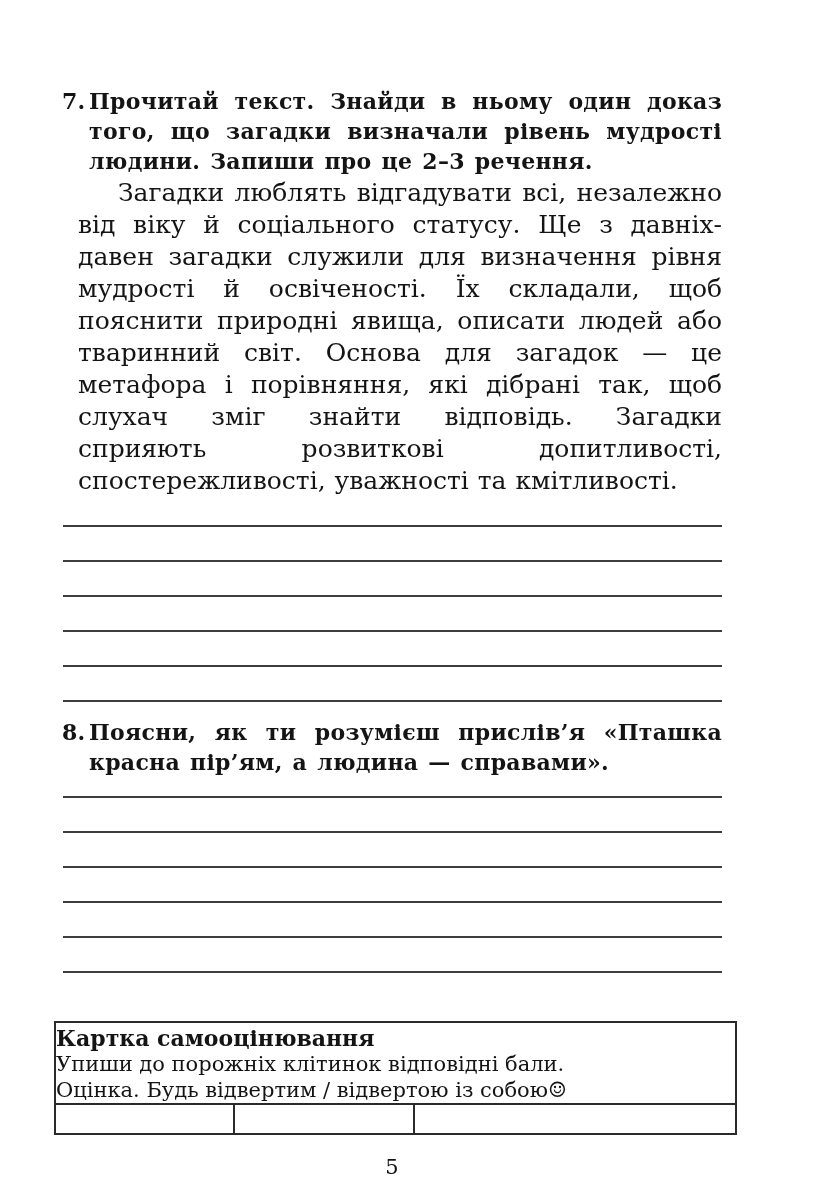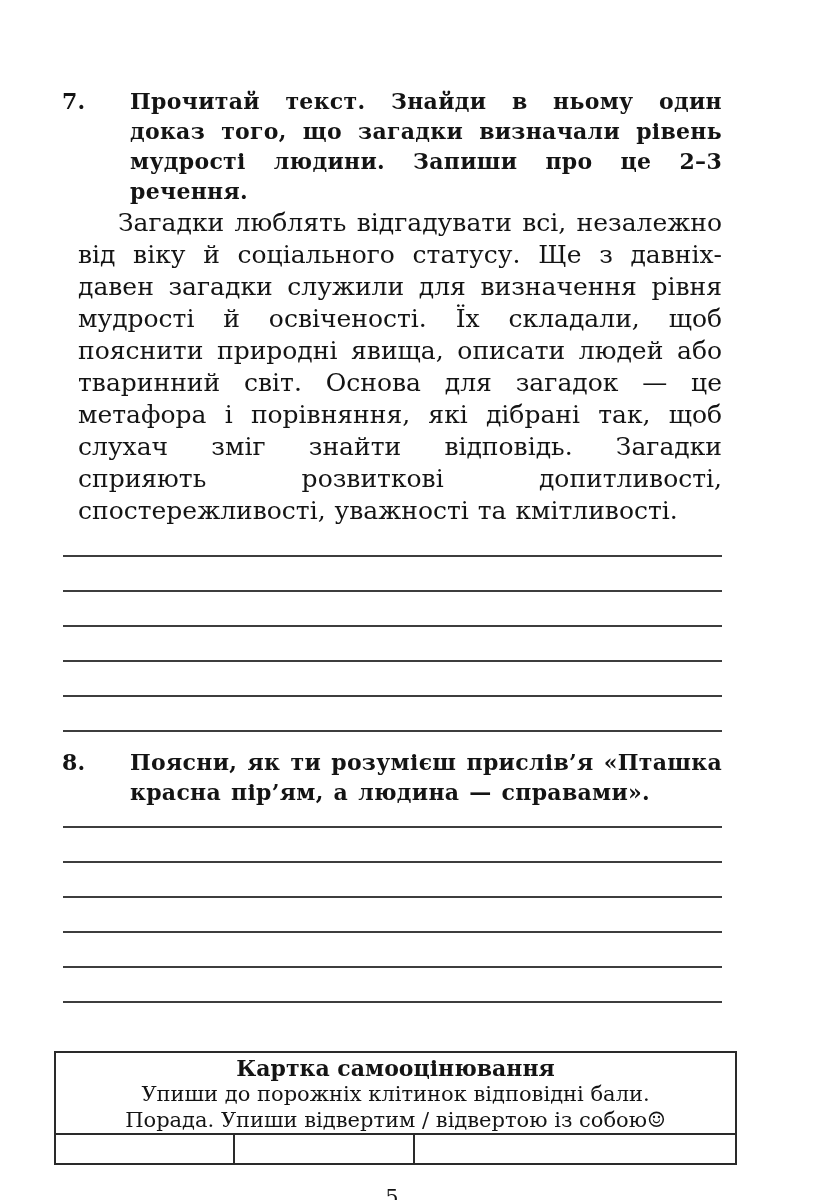--- a/index.html
+++ b/index.html
@@ -19,21 +19,21 @@
   
   .ex-heading {
     display: flex;
     font-weight: bold;
     font-size: 22px;
     line-height: 30px;
     letter-spacing: 0.3px;
     word-spacing: 2px;
   }
   .ex-num { flex: 0 0 27px; }
-  .ex-text { flex: 1; text-align: justify; margin-left: 41px; }
+  .ex-text { flex: 1; text-align: justify; }
 
   
   .passage {
     margin: 1px 0 8px 16px;
     width: 644px;
     font-size: 25px;
     line-height: 32px;
     text-align: justify;
     text-indent: 40px;
     word-spacing: 1px;
@@ -49,21 +49,21 @@
   
   .card {
     margin: 48px 0 0 -8px;
     width: 681px;
     border-collapse: collapse;
     table-layout: fixed;
   }
   .card td {
     border: 2px solid #2a2a2a;
     padding: 0;
-    text-align: center;
+    text-align: left;
     vertical-align: middle;
   }
   .card-title { font-weight: bold; font-size: 22px; line-height: 25px; padding-top: 3px; }
   .card-instruction, .card-advice { font-size: 21px; line-height: 26px; }
   .card-header-cell { padding: 4px 0 2px; }
   .card .col-head {
     font-size: 21px; line-height: 25px;
     height: 50px;
     padding: 0 4px;
   }
@@ -117,21 +117,21 @@
     <colgroup>
       <col style="width:179px">
       <col style="width:180px">
       <col style="width:322px">
     </colgroup>
     <tbody>
       <tr>
         <td colspan="3" class="card-header-cell">
           <div class="card-title">Картка самооцінювання</div>
           <div class="card-instruction">Упиши до порожніх клітинок відповідні бали.</div>
-          <div class="card-advice">Порада. Упиши відвертим / відвертою із собою☺</div>
+          <div class="card-advice">Оцінка. Будь відвертим / відвертою із собою☺</div>
         </td>
       </tr>
       <tr>
         <td class="score-cell"></td>
         <td class="score-cell"></td>
         <td class="score-cell"></td>
       </tr>
     </tbody>
   </table>
 

